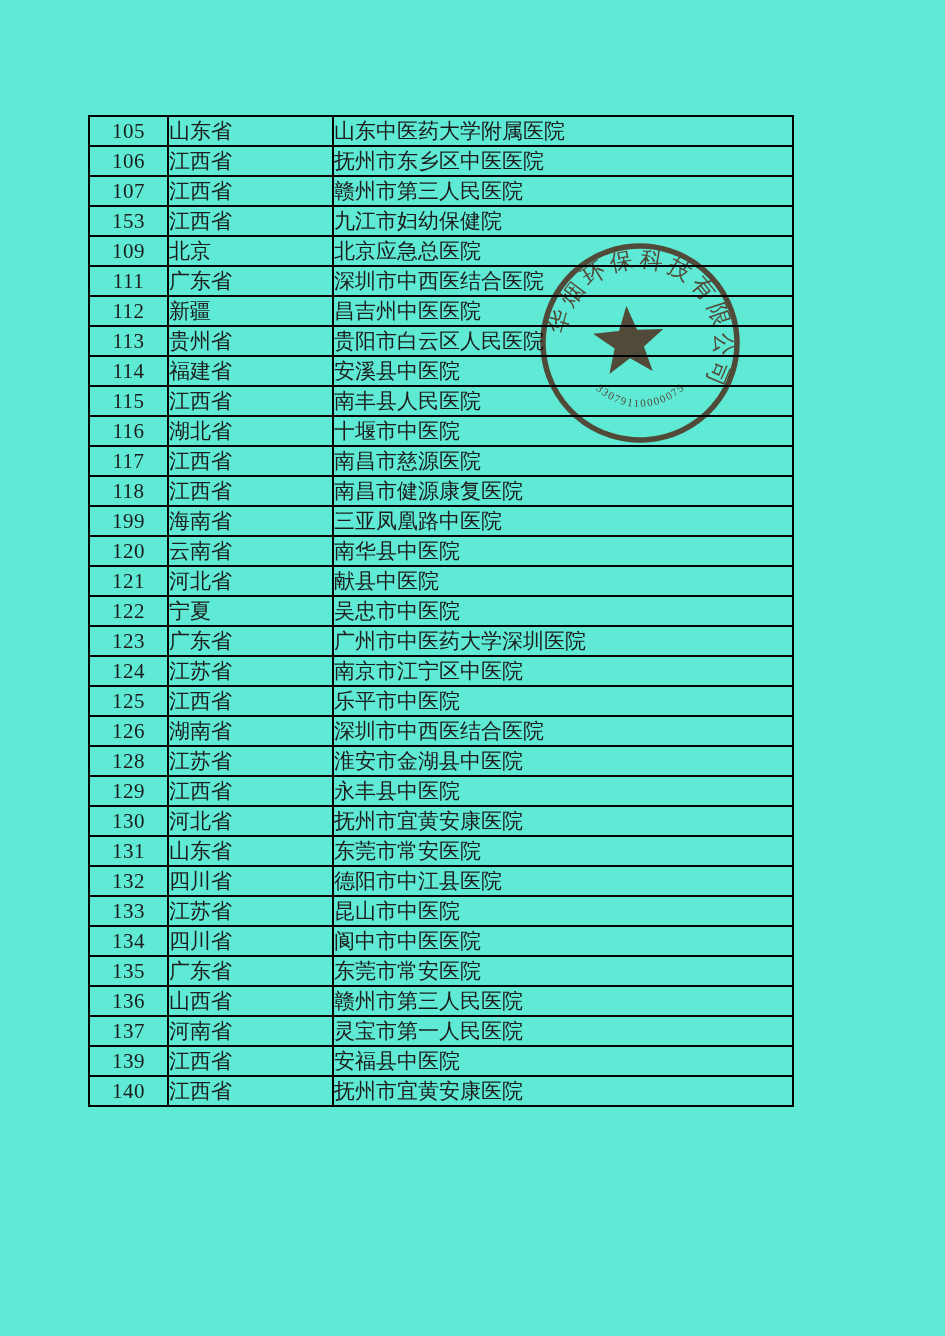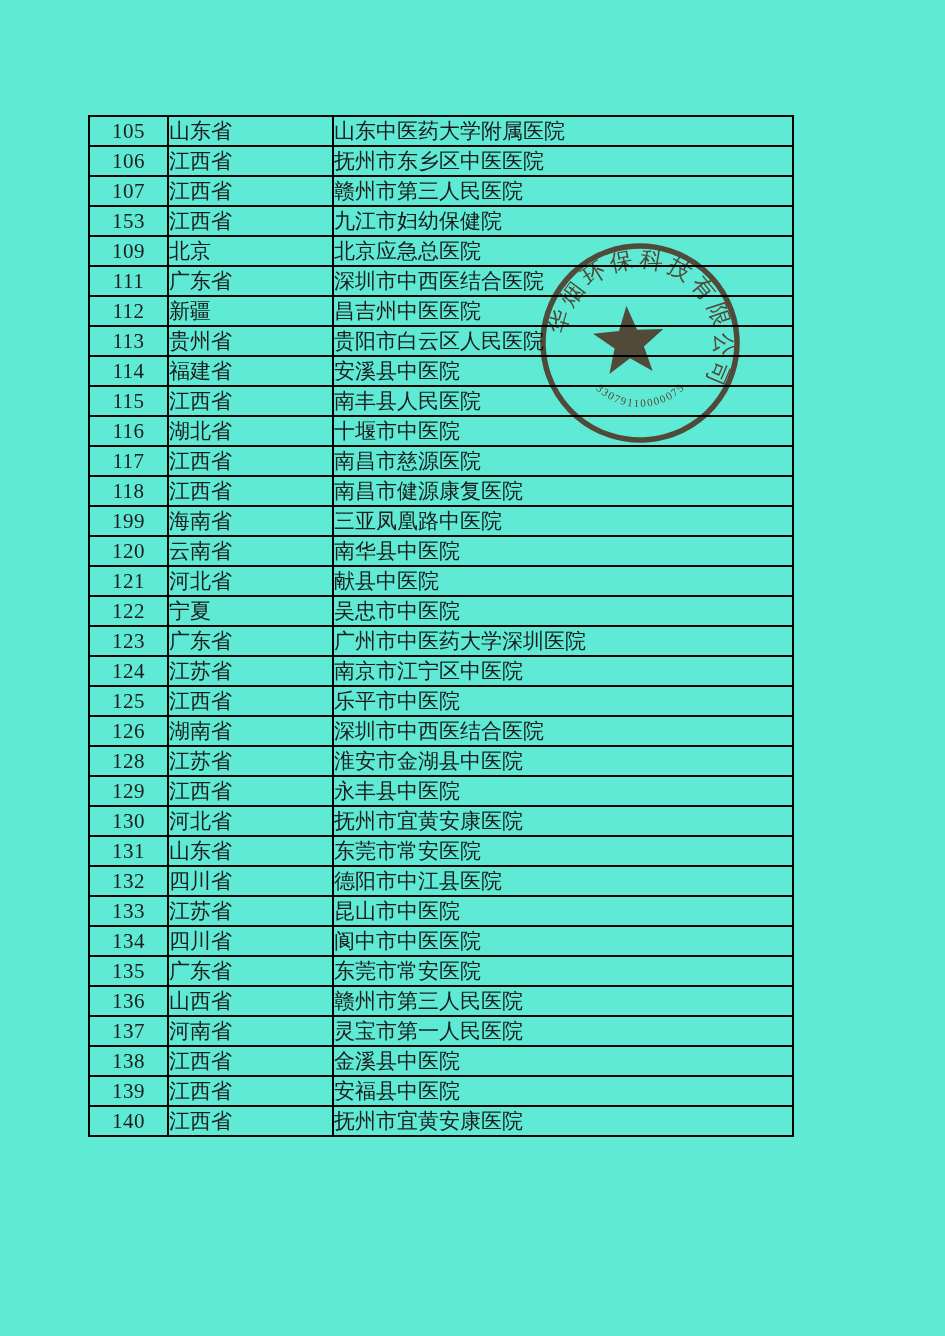--- a/index.html
+++ b/index.html
@@ -194,25 +194,20 @@
         </tr>
         <tr>
           <td class="c-no">136</td>
           <td class="c-prov">山西省</td>
           <td class="c-hosp">赣州市第三人民医院</td>
         </tr>
         <tr>
           <td class="c-no">137</td>
           <td class="c-prov">河南省</td>
           <td class="c-hosp">灵宝市第一人民医院</td>
-        </tr>
-        <tr>
-          <td class="c-no">138</td>
-          <td class="c-prov">江西省</td>
-          <td class="c-hosp">金溪县中医院</td>
         </tr>
         <tr>
           <td class="c-no">139</td>
           <td class="c-prov">江西省</td>
           <td class="c-hosp">安福县中医院</td>
         </tr>
         <tr>
           <td class="c-no">140</td>
           <td class="c-prov">江西省</td>
           <td class="c-hosp">抚州市宜黄安康医院</td>

